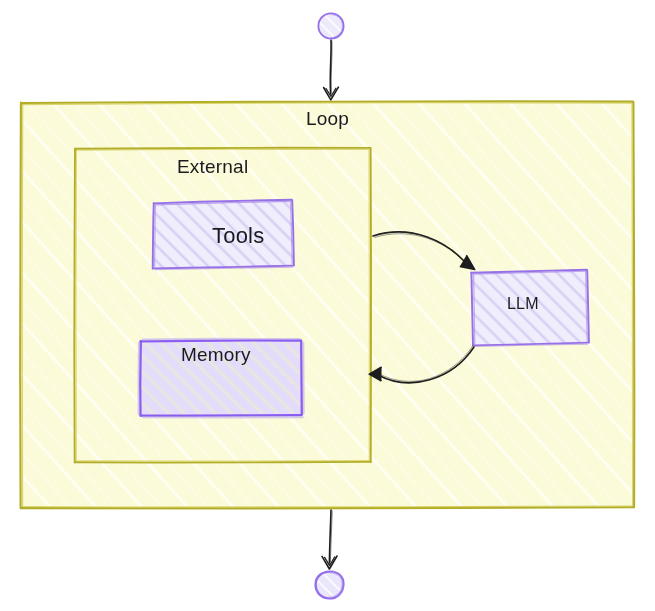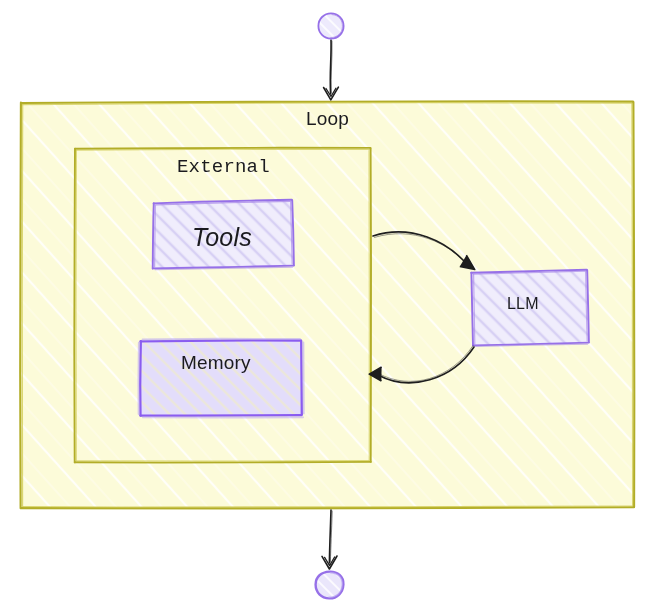--- a/index.html
+++ b/index.html
@@ -28,23 +28,23 @@
   }
   .node-label {
     position: absolute;
     font-family: "Liberation Sans", sans-serif;
     color: #1b1b1f;
     white-space: nowrap;
     pointer-events: none;
     letter-spacing: 0.2px;
   }
   .label-loop      { left: 306px; top: 108px; font-size: 19px; }
-  .label-external  { left: 177px; top: 156px; font-size: 19px; font-family: Liberation Mono, monospace; }
-  .label-tools     { left: 192px; top: 223px; font-size: 25px; font-style: italic; }
-  .label-memory    { left: 181px; top: 352px; font-size: 19px; }
+  .label-external  { left: 177px; top: 156px; font-size: 19px; }
+  .label-tools     { left: 212px; top: 223px; font-size: 22px; }
+  .label-memory    { left: 181px; top: 344px; font-size: 19px; }
   .label-llm       { left: 507px; top: 295px; font-size: 16px; }
 </style>
 </head>
 <body>
 
 <div id="canvas-root">
 
   <svg id="diagram-svg" viewBox="0 0 655 611">
     <defs>
 

